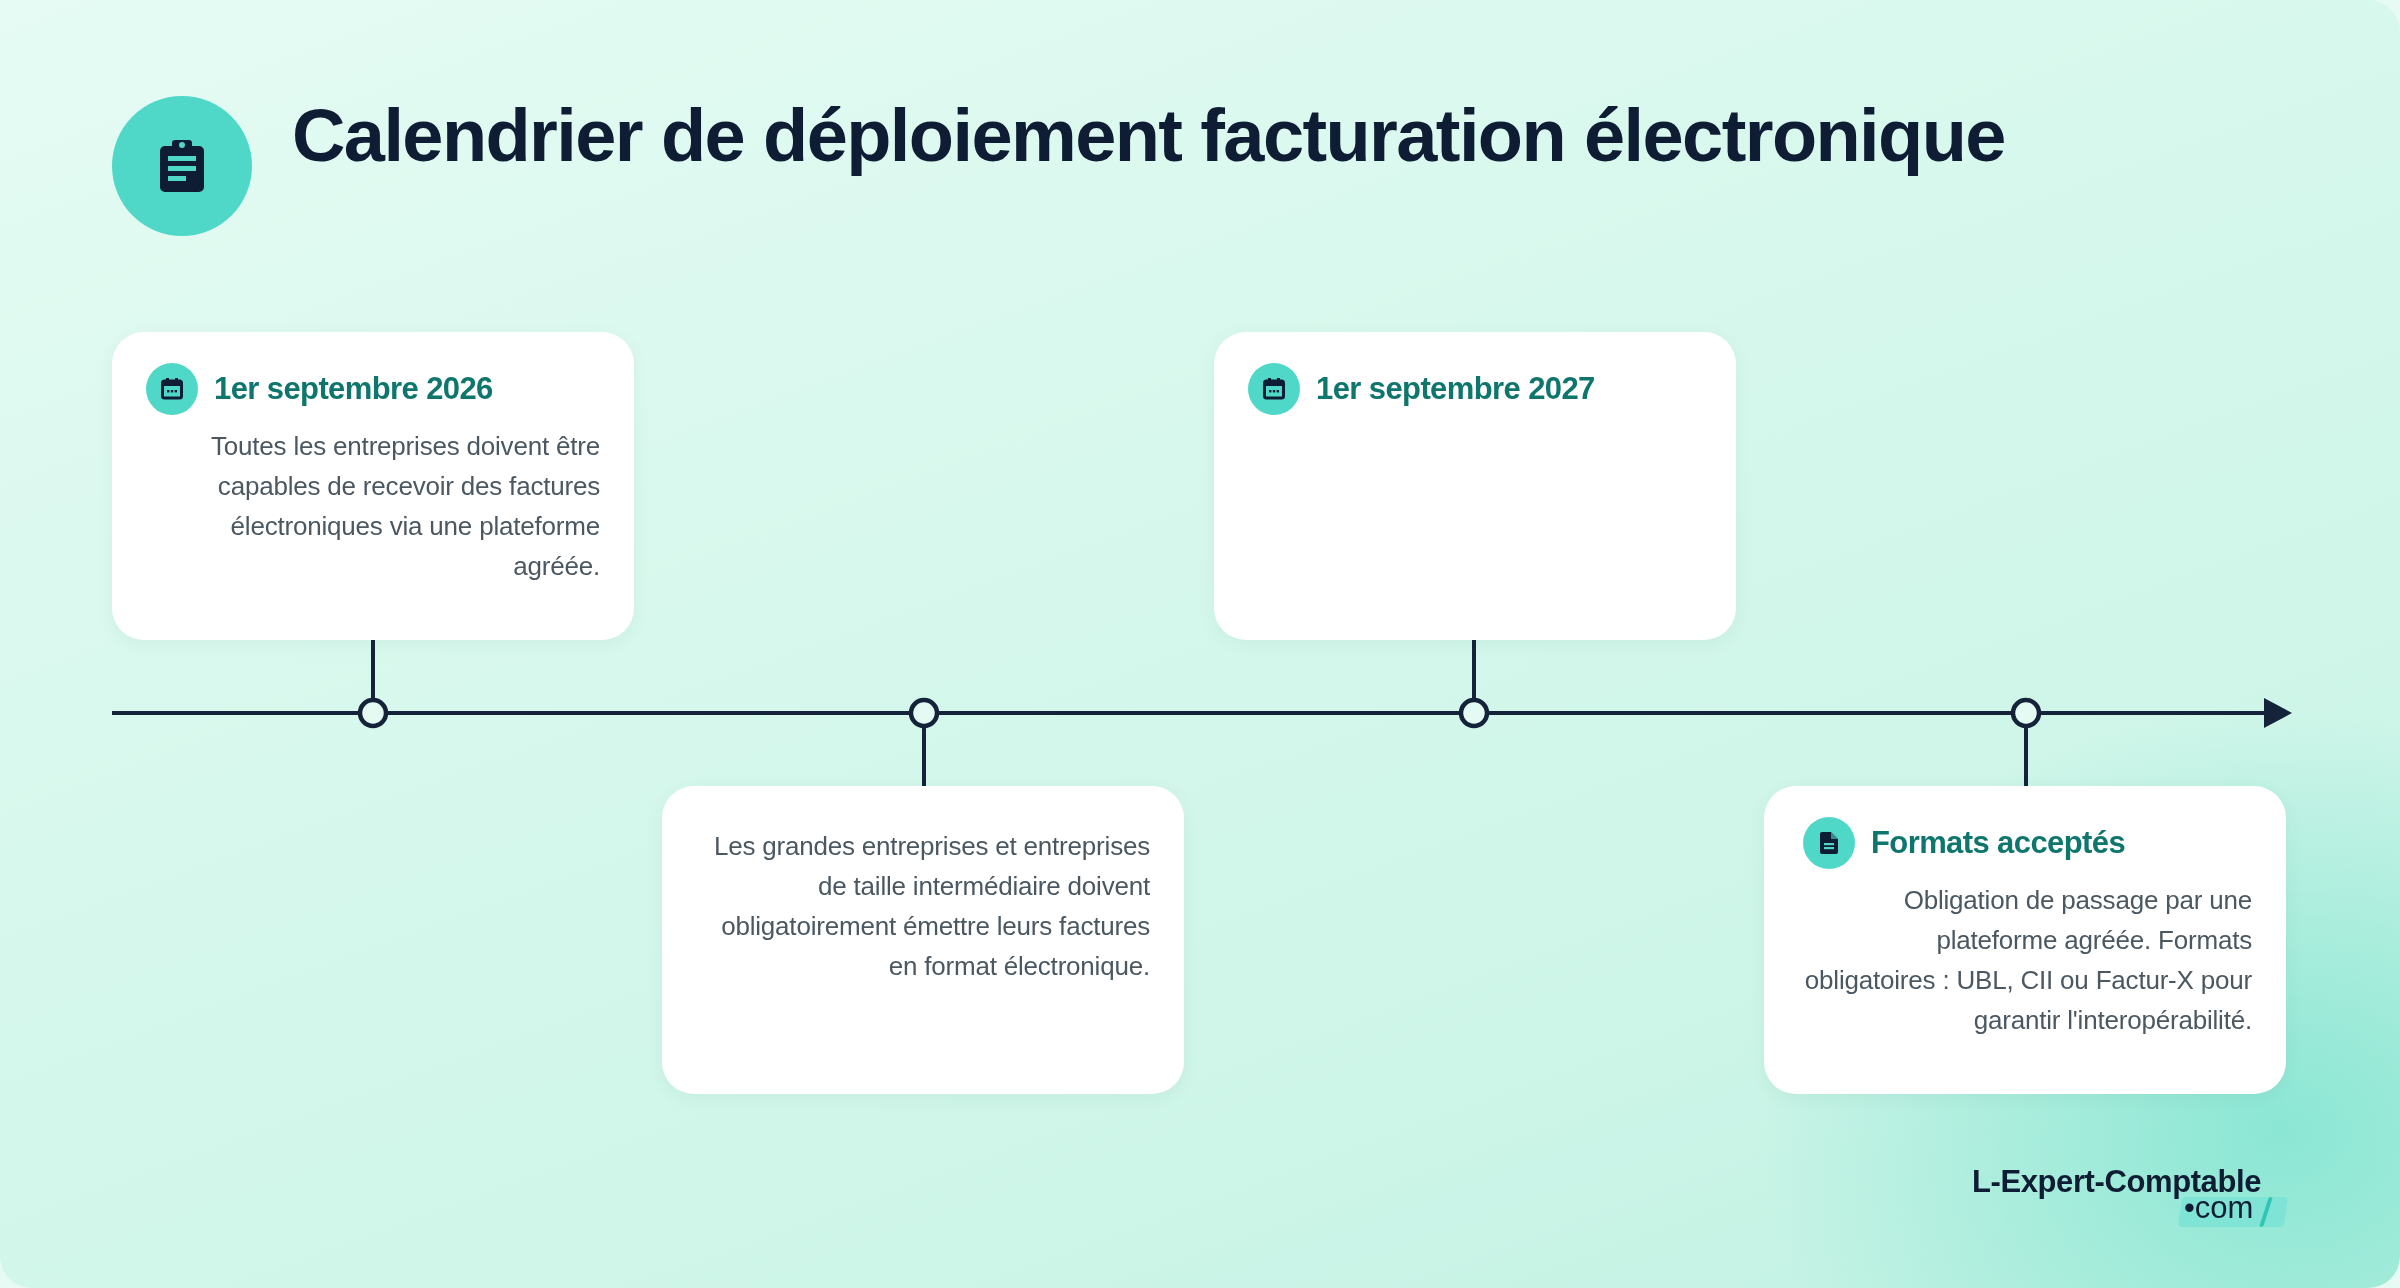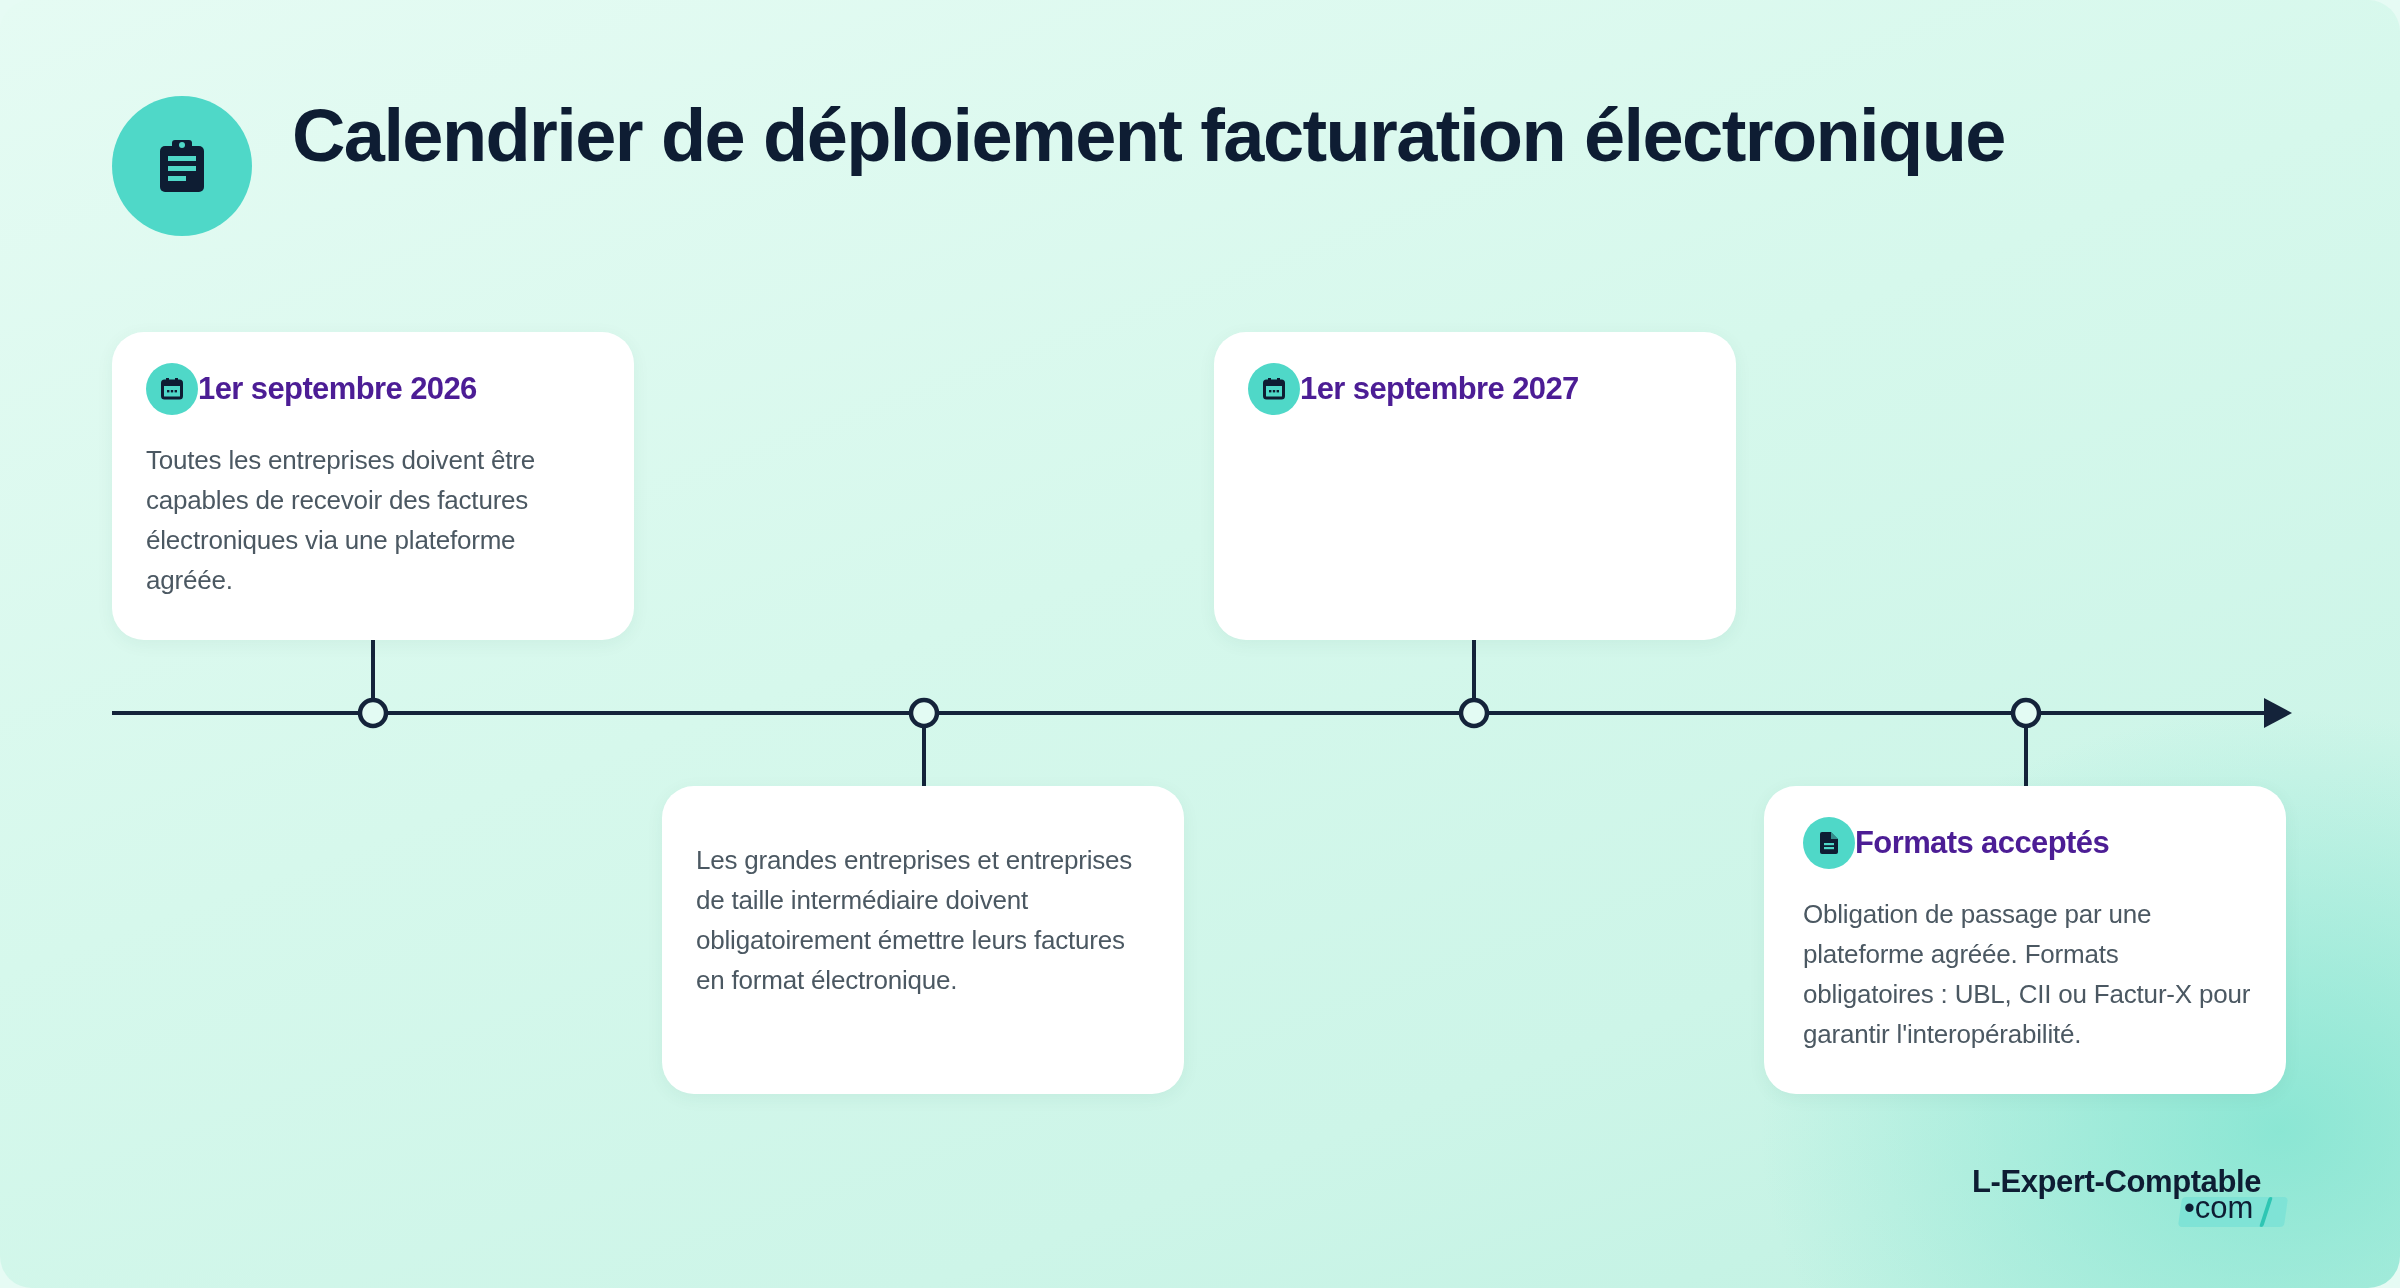--- a/index.html
+++ b/index.html
@@ -81,32 +81,34 @@
       width: 52px;
       height: 52px;
       border-radius: 50%;
       background: #4fd8c8;
       display: flex;
       align-items: center;
       justify-content: center;
       flex: 0 0 52px;
     }
     .card-title {
+      margin-left: 16px;
       font-size: 31px;
       font-weight: 700;
-      color: #4c1d95;
+      color: #0f766e;
       letter-spacing: -0.6px;
       white-space: nowrap;
     }
     .card-body {
-      margin-top: 24px;
+      margin-top: 10px;
       font-size: 26px;
       line-height: 40px;
       color: #4b5862;
       letter-spacing: -0.2px;
+      text-align: right;
     }
     .logo {
       position: absolute;
       left: 1972px;
       top: 1164px;
       width: 330px;
       height: 70px;
     }
     .logo-main {
       position: absolute;

